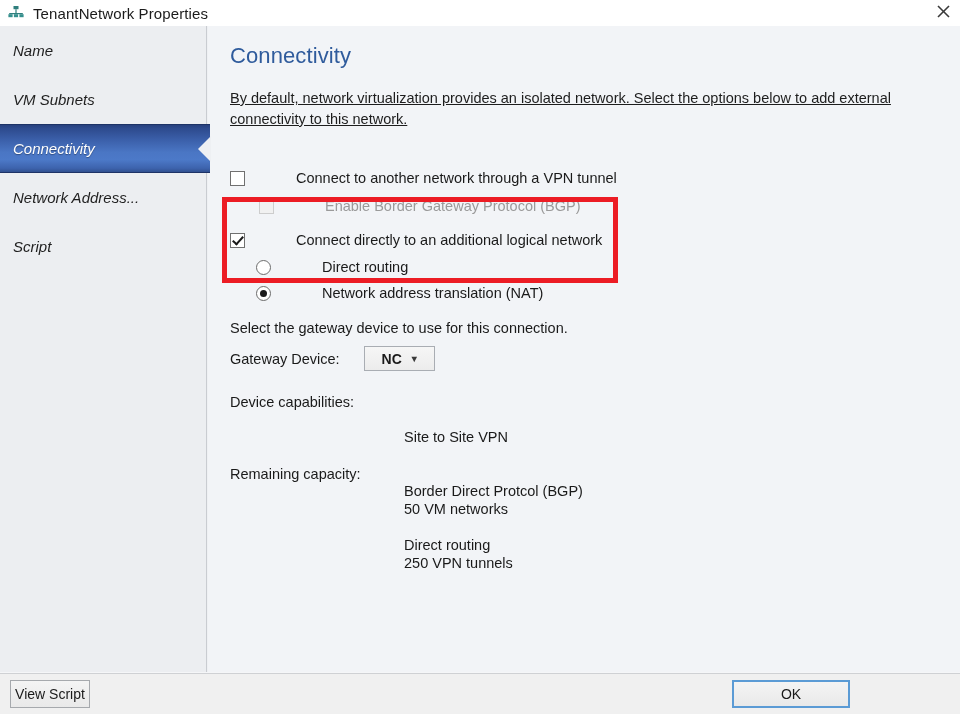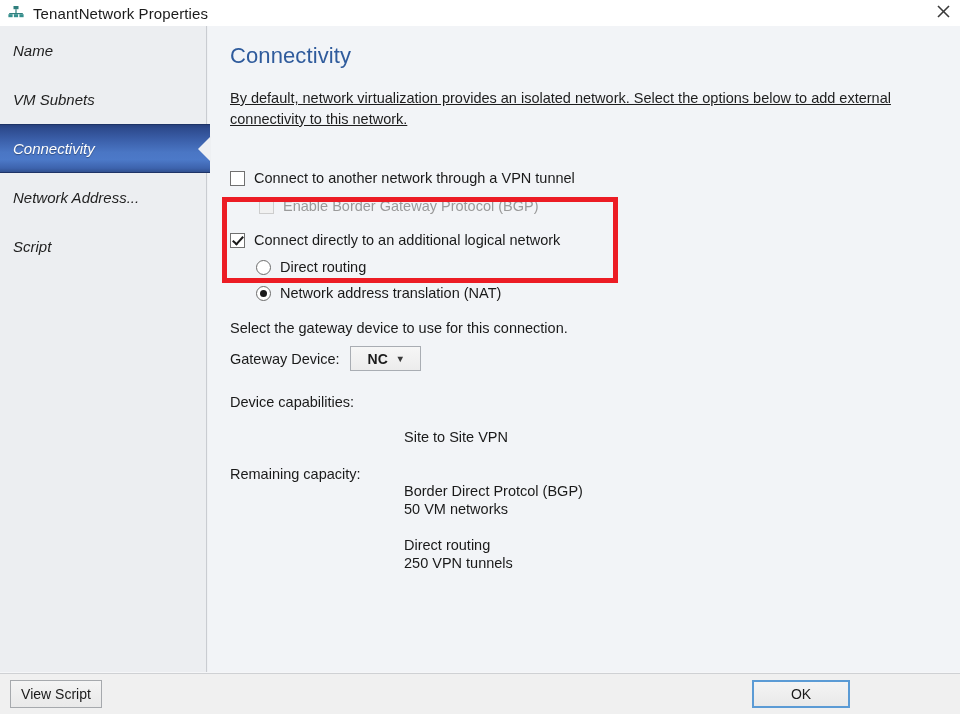--- a/index.html
+++ b/index.html
@@ -160,20 +160,21 @@
   }
 
   .opt-row {
     position: absolute;
     display: flex;
     align-items: center;
     font-size: 14.5px;
     color: #1a1a1a;
     white-space: nowrap;
     cursor: pointer;
+    gap: 42px;
   }
   .opt-row.disabled { color: #9a9a9a; cursor: default; }
 
   
   .cb {
     width: 15px;
     height: 15px;
     border: 1px solid #707070;
     background: #ffffff;
     box-sizing: border-box;
@@ -242,21 +243,21 @@
   }
   #gw-row {
     position: absolute;
     left: 22px; top: 320px;
     display: flex;
     align-items: center;
     font-size: 14.5px;
     color: #1a1a1a;
     white-space: nowrap;
   }
-  #gw-label { margin-right: 10px; }
+  #gw-label { margin-right: 24px; }
   #gw-select {
     min-width: 56px;
     height: 25px;
     border: 1px solid #a9adb3;
     background: linear-gradient(to bottom, #f6f6f6 0%, #ececec 100%);
     box-sizing: border-box;
     display: flex;
     align-items: center;
     padding: 0 17px;
     font-size: 14px;
@@ -296,23 +297,23 @@
     font-family: "Liberation Sans", sans-serif;
     font-size: 14px;
     color: #1a1a1a;
     cursor: pointer;
     box-sizing: border-box;
     padding: 0;
     display: flex;
     align-items: center;
     justify-content: center;
   }
-  #view-script-btn { left: 10px; top: 6px; width: 92px; }
+  #view-script-btn { left: 10px; top: 6px; width: 80px; }
   #ok-btn {
-    right: 110px; top: 6px; width: 98px;
+    right: 110px; top: 6px; width: 118px;
     border: 2px solid #5b9bd5;
   }
   #cancel-btn { right: 5px; top: 6px; width: 98px; }
 </style>
 </head>
 <body>
 
 <div id="window">
 
   <div id="titlebar">

